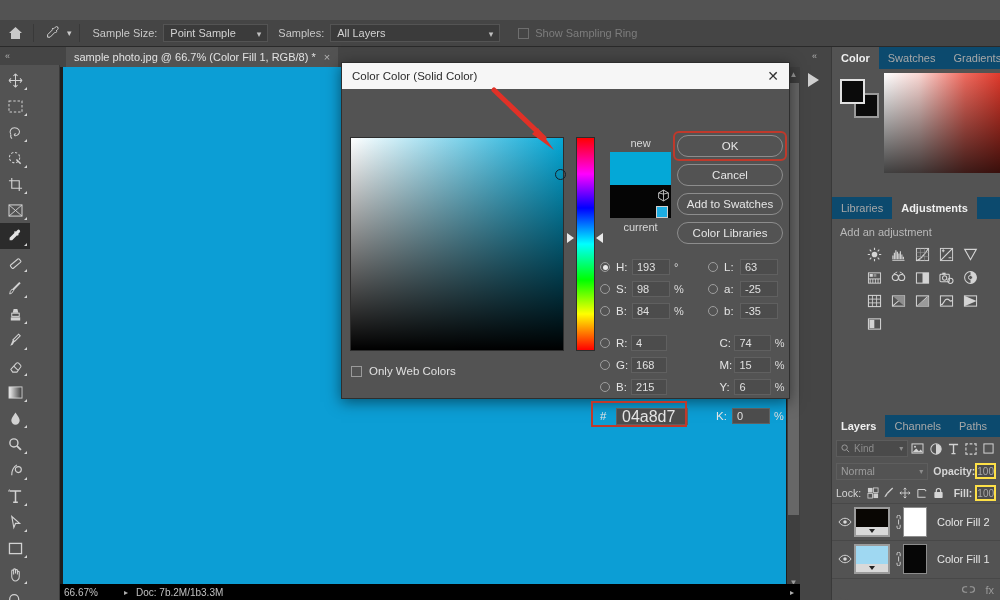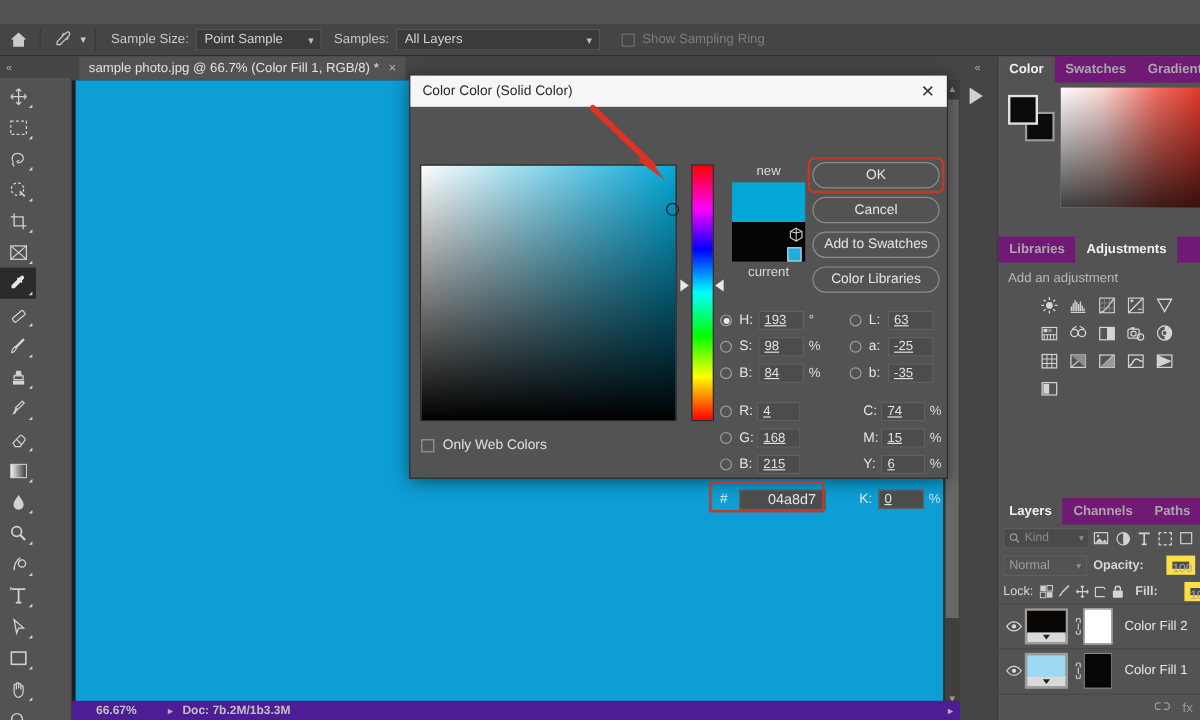--- a/index.html
+++ b/index.html
@@ -63,40 +63,40 @@
                 background:#1e1e1e; }
   .canvas { position:absolute; left:3px; top:0px; width:723px; height:522px;
             background:#0c9ed5; }
   .vscroll { position:absolute; right:0px; top:0; width:13px; height:522px; background:#3f3f3f; }
   .vscroll .thumb { position:absolute; left:1px; top:16px; width:11px; height:432px; background:#676767;}
   .vscroll .up, .vscroll .dn { position:absolute; left:0; width:13px; height:14px;
             display:flex; align-items:center; justify-content:center; color:#9a9a9a; font-size:8px;}
   .vscroll .up { top:0; } .vscroll .dn { bottom:0; }
 
   .statusbar { position:absolute; left:60px; bottom:0; width:740px; height:16px;
-               background:#4c1d95; display:flex; align-items:center;
-               font-size:10px; color:#c0c0c0; padding-left:20px;font-weight:bold; }
+               background:#000000; display:flex; align-items:center;
+               font-size:10px; color:#c0c0c0; padding-left:4px; }
   .statusbar .z { width:52px; }
   .statusbar .arr { color:#b0b0b0; font-size:8px; margin:0 8px; }
   .statusbar .dims { }
   .statusbar .arr2 { margin-left:auto; margin-right:6px; color:#b0b0b0; font-size:8px;}
 
   
   .rightrail { position:absolute; left:800px; top:47px; width:32px; height:553px;
                background:#454545; border-right:1px solid #393939;}
   .rightrail .arrs { position:absolute; left:12px; top:4px; color:#b0b0b0; font-size:9px;}
   .rightrail .play { position:absolute; left:8px; top:26px; width:0;height:0;
                border-top:7px solid transparent;border-bottom:7px solid transparent;
                border-left:11px solid #d0d0d0;}
 
   .rightdock { position:absolute; left:832px; top:47px; width:168px; height:553px;
                background:#535353; }
 
-  .paneltabs { display:flex; height:22px; background:#701a75;align-items:center; }
-  .ptab { padding:0 9px; height:22px; line-height:22px; font-size:11px; color:#a8a8a8;font-weight:bold;}
+  .paneltabs { display:flex; height:22px; background:#0c4a6e;align-items:center; }
+  .ptab { padding:0 9px; height:22px; line-height:22px; font-size:11px; color:#a8a8a8;}
   .ptab.active { background:#535353; color:#f0f0f0; font-weight:bold; }
 
   
   .colorpanel { height:128px; position:relative; background:#535353; }
   .cp-chips { position:absolute; left:8px; top:10px; width:40px; height:40px; }
   .cp-chips .fg { position:absolute; left:0; top:0; width:25px; height:25px;
                   background:#0b0b0b; border:2px solid #e2e2e2; z-index:2;}
   .cp-chips .bg { position:absolute; left:14px; top:14px; width:25px; height:25px;
                   background:#0b0b0b; border:2px solid #9a9a9a; }
   .cp-ramp { position:absolute; left:52px; top:4px; width:116px; height:100px;
@@ -119,22 +119,22 @@
               display:flex; align-items:center; padding-left:4px; color:#8d8d8d; font-size:10px; position:relative;}
   .lyr-kind .cv{ position:absolute; right:4px; top:3px; }
   .lyr-fico { width:16px; height:17px; display:flex; align-items:center; justify-content:center; }
 
   .lyr-blend { display:flex; align-items:center; height:22px; padding:0 4px; }
   .blendsel { width:110px; height:17px; background:#535353; border:1px solid #5e5e5e;
               color:#9d9d9d; font-size:10.5px; display:flex; align-items:center;
               padding-left:4px; position:relative;}
   .blendsel .cv{ position:absolute; right:4px; top:3px; }
   .lbl-op { font-size:10.5px; color:#d6d6d6; margin-left:5px; font-weight:bold;}
-  .opval { width:24px; height:16px; background:#4c4c4c; border:5px solid #fde047;
-           margin-left:19px; color:#a8a8a8; font-size:10px; text-align:left; line-height:14px;}
+  .opval { width:24px; height:16px; background:#4c4c4c; border:2px solid #fde047;
+           margin-left:0; color:#a8a8a8; font-size:10px; text-align:left; line-height:14px;}
 
   .lyr-lock { display:flex; align-items:center; height:21px; padding:0 4px; gap:3px;}
   .lbl-lock { font-size:10.5px; color:#d6d6d6; margin-right:2px;}
   .lbl-fill { font-size:10.5px; color:#d6d6d6; margin-left:6px; font-weight:bold;}
 
   .lyr-row { display:flex; align-items:center; height:37px; border-top:1px solid #484848;
              padding-left:4px; }
   .lyr-eye { width:18px; display:flex; align-items:center; justify-content:center;}
   .lyr-thumb { width:36px; height:30px; border:2px solid #9b9b9b; position:relative; }
   .lyr-thumb .top { position:absolute; left:0; top:0; right:0; height:20px;}
@@ -202,27 +202,27 @@
   
   .fields { position:absolute; left:258px; top:167px; width:186px; }
   .frow { display:flex; align-items:center; height:22px; }
   .radio { width:10px; height:10px; border-radius:50%; border:1px solid #9e9e9e;
            margin-right:6px; position:relative; flex:none;}
   .radio.on::after { content:""; position:absolute; left:1.5px; top:1.5px;
            width:5px; height:5px; border-radius:50%; background:#e8e8e8; }
   .radio.hidden { visibility:hidden; }
   .flab { width:16px; font-size:11.5px; color:#e4e4e4; }
   .fbox { width:38px; height:16px; background:#4c4c4c; border:1px solid #606060;
-          color:#e0e0e0; font-size:11px; line-height:14px; padding-left:4px;text-decoration:underline; }
+          color:#e0e0e0; font-size:11px; line-height:14px; padding-left:4px; }
   .funit { width:16px; font-size:11px; color:#dcdcdc; padding-left:4px; }
   .fgap  { width:22px; }
   .hexrow { display:flex; align-items:center; height:24px; margin-top:6px; position:relative;}
   .hexlab { width:16px; font-size:11.5px; color:#e4e4e4; }
   .hexbox { width:72px; height:17px; background:#4c4c4c; border:1px solid #606060;
-            color:#e4e4e4; font-size:12px; line-height:15px; padding-left:23px; }
+            color:#e4e4e4; font-size:16px; line-height:15px; padding-left:5px; }
   .hexhl { position:absolute; left:-9px; top:-3px; width:96px; height:26px;
            border:2px solid #c0392b; }
 
   
   .annot-arrow { position:absolute; left:486px; top:86px; pointer-events:none; }
 </style>
 </head>
 <body>
 
 <div id="app">

